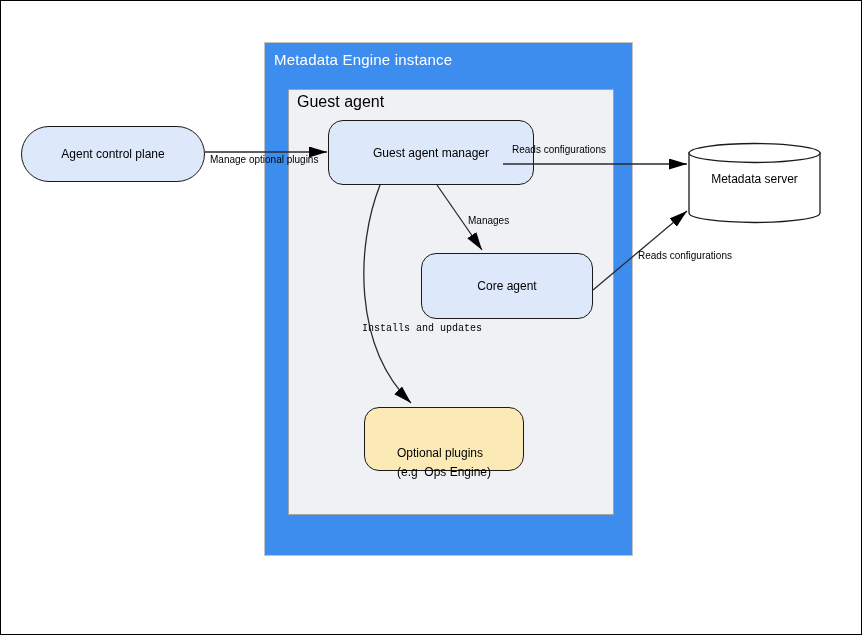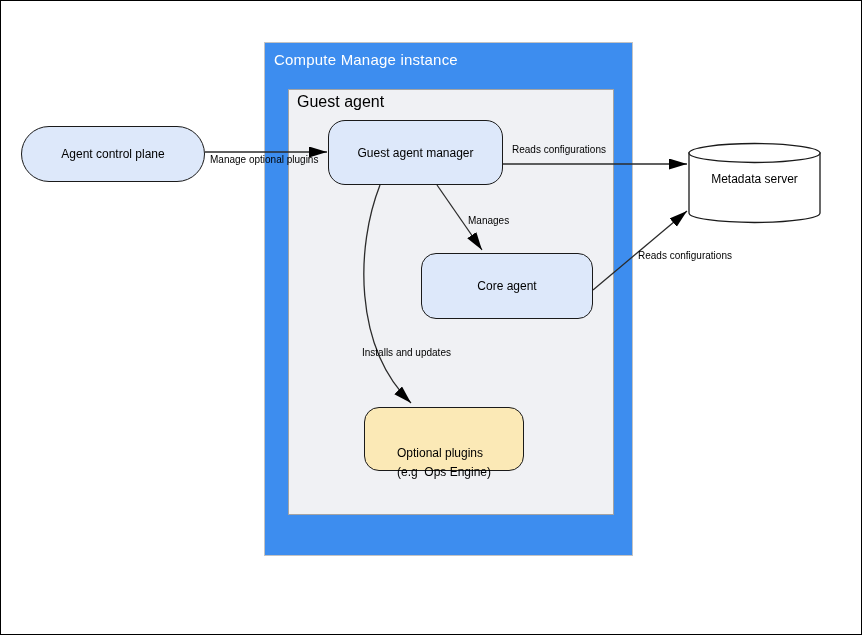--- a/index.html
+++ b/index.html
@@ -61,57 +61,57 @@
     border: 1.3px solid var(--node-border);
     border-radius: 15px;
     background: var(--node-blue-fill);
     display: flex;
     align-items: center;
     justify-content: center;
     font-size: 12px;
     text-align: center;
   }
   .node-acp { left: 20px; top: 125px; width: 184px; height: 56px; border-radius: 28px; }
-  .node-gam { left: 327px; top: 119px; width: 175px; height: 65px; border-radius: 17px; }
+  .node-gam { left: 327px; top: 119px; width: 206px; height: 65px; }
   .node-cp  { left: 420px; top: 252px; width: 172px; height: 66px; }
   .node-op  { left: 363px; top: 406px; width: 160px; height: 64px; background: var(--node-yellow-fill); }
   .node-op .lines { text-align: left; line-height: 19px; margin-top: 48px; }
   .node-op .lines div { white-space: pre; }
   .cyl-label {
     position: absolute;
     left: 688px; top: 171px; width: 131px;
     font-size: 12px;
     text-align: center;
   }
   .edge-label {
     position: absolute;
     font-size: 10px;
     white-space: nowrap;
   }
   .lbl-manage  { left: 209px; top: 153px; }
   .lbl-reads-a { left: 511px; top: 143px; }
   .lbl-manages { left: 467px; top: 214px; }
   .lbl-reads-b { left: 637px; top: 249px; }
-  .lbl-installs{ left: 361px; top: 346px; }
+  .lbl-installs{ left: 361px; top: 322px; font-family: Liberation Mono, monospace; }
   svg.overlay {
     position: absolute;
     left: 0; top: 0;
     width: 862px; height: 635px;
     pointer-events: none;
   }
   svg.overlay .edge { stroke: var(--edge-stroke); stroke-width: 1.3; fill: none; }
   svg.overlay .cyl  { stroke: var(--node-border); stroke-width: 1.3; fill: #ffffff; }
 </style>
 </head>
 <body>
 
 <div class="canvas">
 
   <div class="outer-container">
-    <div class="outer-title">Compute Manage instance</div>
+    <div class="outer-title">Metadata Engine instance</div>
   </div>
 
   <div class="inner-container">
     <div class="inner-title">Guest agent</div>
   </div>
 
   <div class="node node-acp">
     <span>Agent control plane</span>
   </div>
 

